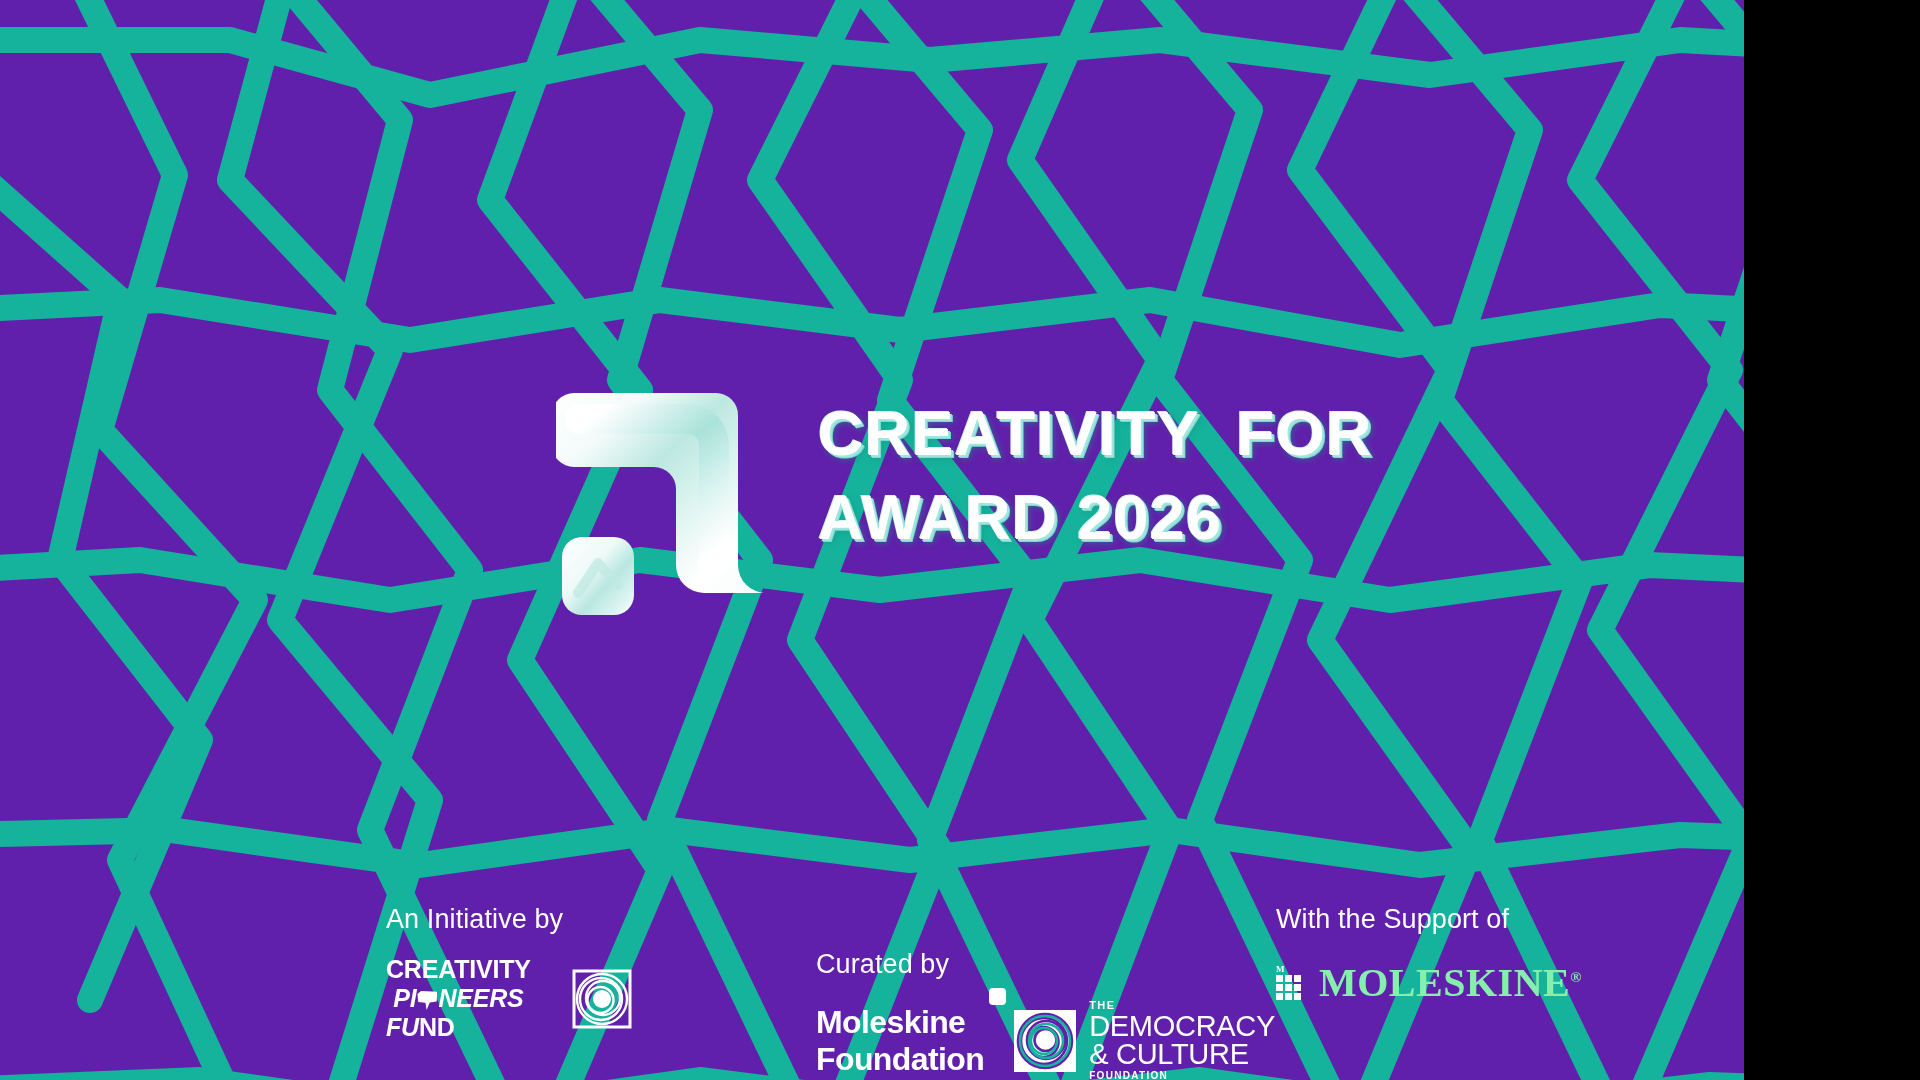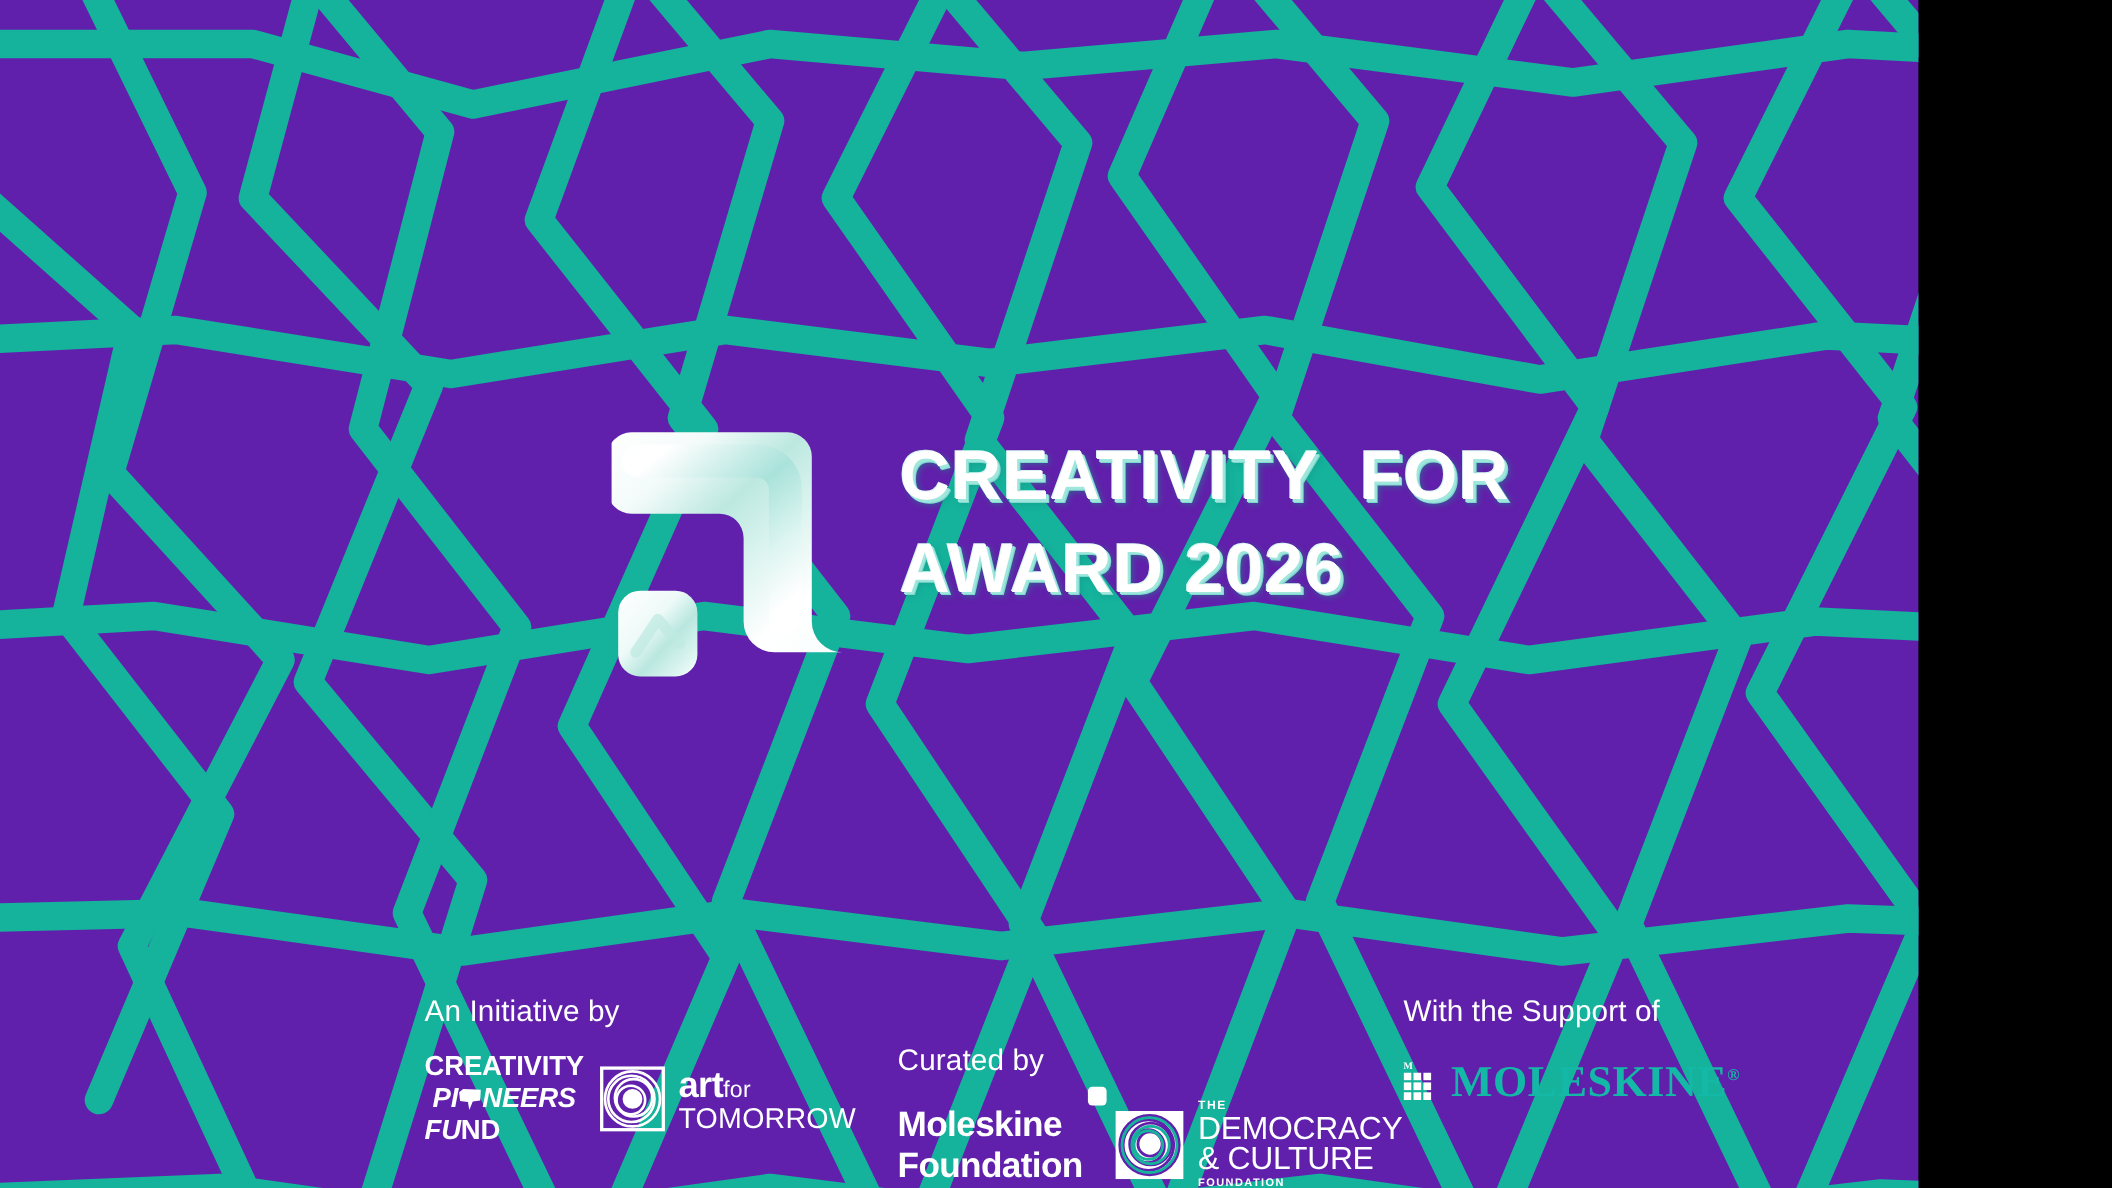--- a/index.html
+++ b/index.html
@@ -69,21 +69,21 @@
     font-size: 27px;
     font-weight: 400;
     letter-spacing: 0.1px;
     line-height: 32px;
     color: #ffffff;
     white-space: nowrap;
   }
   .credit-logos {
     display: flex;
     align-items: center;
-    gap: 14px;
+    gap: 41px;
     margin-top: 20px;
   }
 
   
   .cpf {
     color: #fff;
     font-family: "Liberation Sans", sans-serif;
     font-weight: 700;
     font-size: 25px;
     line-height: 29px;
@@ -181,21 +181,21 @@
     margin-top: 4px;
   }
 
   
   .msk { display: flex; align-items: center; gap: 11px; }
   .msk-word {
     font-family: "Liberation Serif", serif;
     font-weight: 700;
     font-size: 40px;
     letter-spacing: 0.5px;
-    color: #14b8a6;
+    color: #86efac;
     line-height: 1;
     position: relative;
   }
   .msk-reg {
     font-size: 15px;
     vertical-align: super;
     letter-spacing: 0;
   }
   .msk-grid { position: relative; width: 32px; height: 36px; }
   .msk-m {
@@ -301,24 +301,20 @@
 
       <div class="aft">
         <svg width="60" height="60" viewBox="0 0 60 60" aria-hidden="true">
           <rect x="2" y="2" width="56" height="56" fill="none" stroke="#fff" stroke-width="3"></rect>
           <circle cx="30" cy="30" r="25" fill="none" stroke="#fff" stroke-width="2.4"></circle>
           <circle cx="29" cy="30" r="21" fill="none" stroke="#fff" stroke-width="2.4"></circle>
           <circle cx="31" cy="29" r="17" fill="none" stroke="#fff" stroke-width="2.4"></circle>
           <circle cx="28.5" cy="31" r="13" fill="none" stroke="#fff" stroke-width="2.4"></circle>
           <circle cx="30" cy="30" r="9" fill="#fff"></circle>
         </svg>
-        <div class="aft-text">
-          <div class="aft-row1"><span>art</span><span class="aft-for">for</span></div>
-          <div class="aft-row2">TOMORROW</div>
-        </div>
       </div>
 
     </div>
   </div>
 
   <div class="credit" style="left:816px; top:908px;">
     <div class="credit-label">Curated by</div>
     <div class="credit-logos" style="gap:30px;">
 
       <div class="mf">

